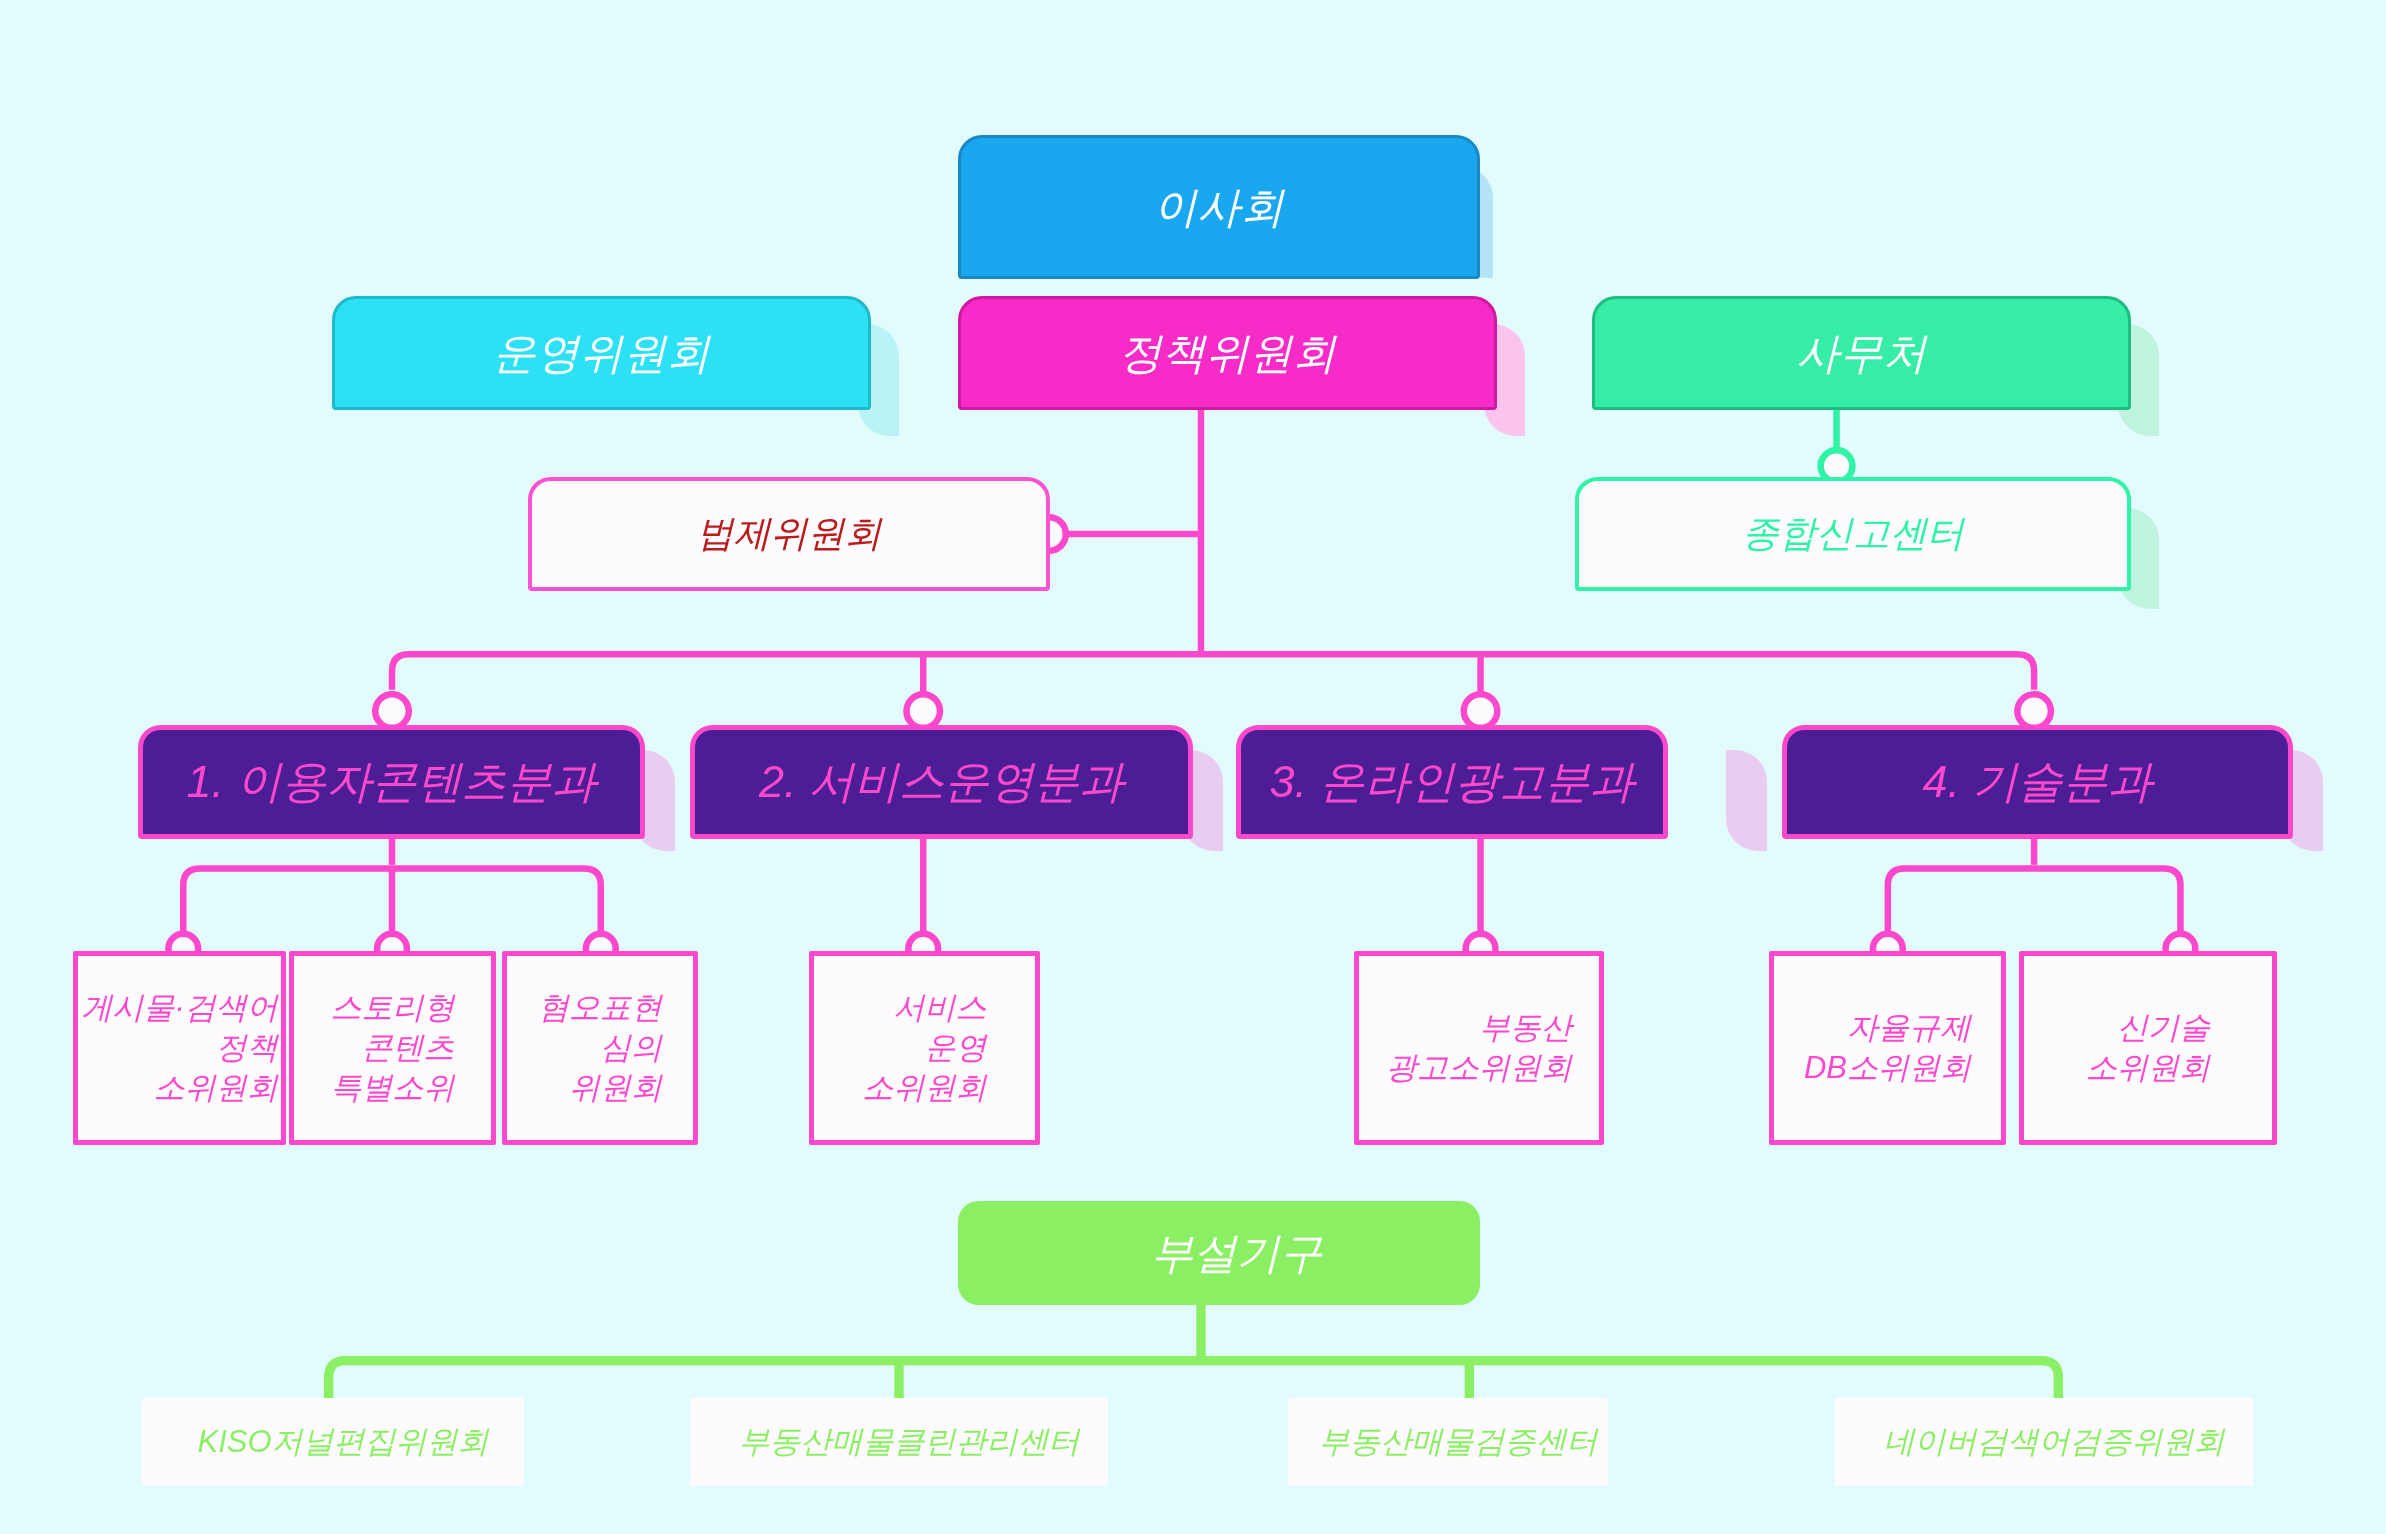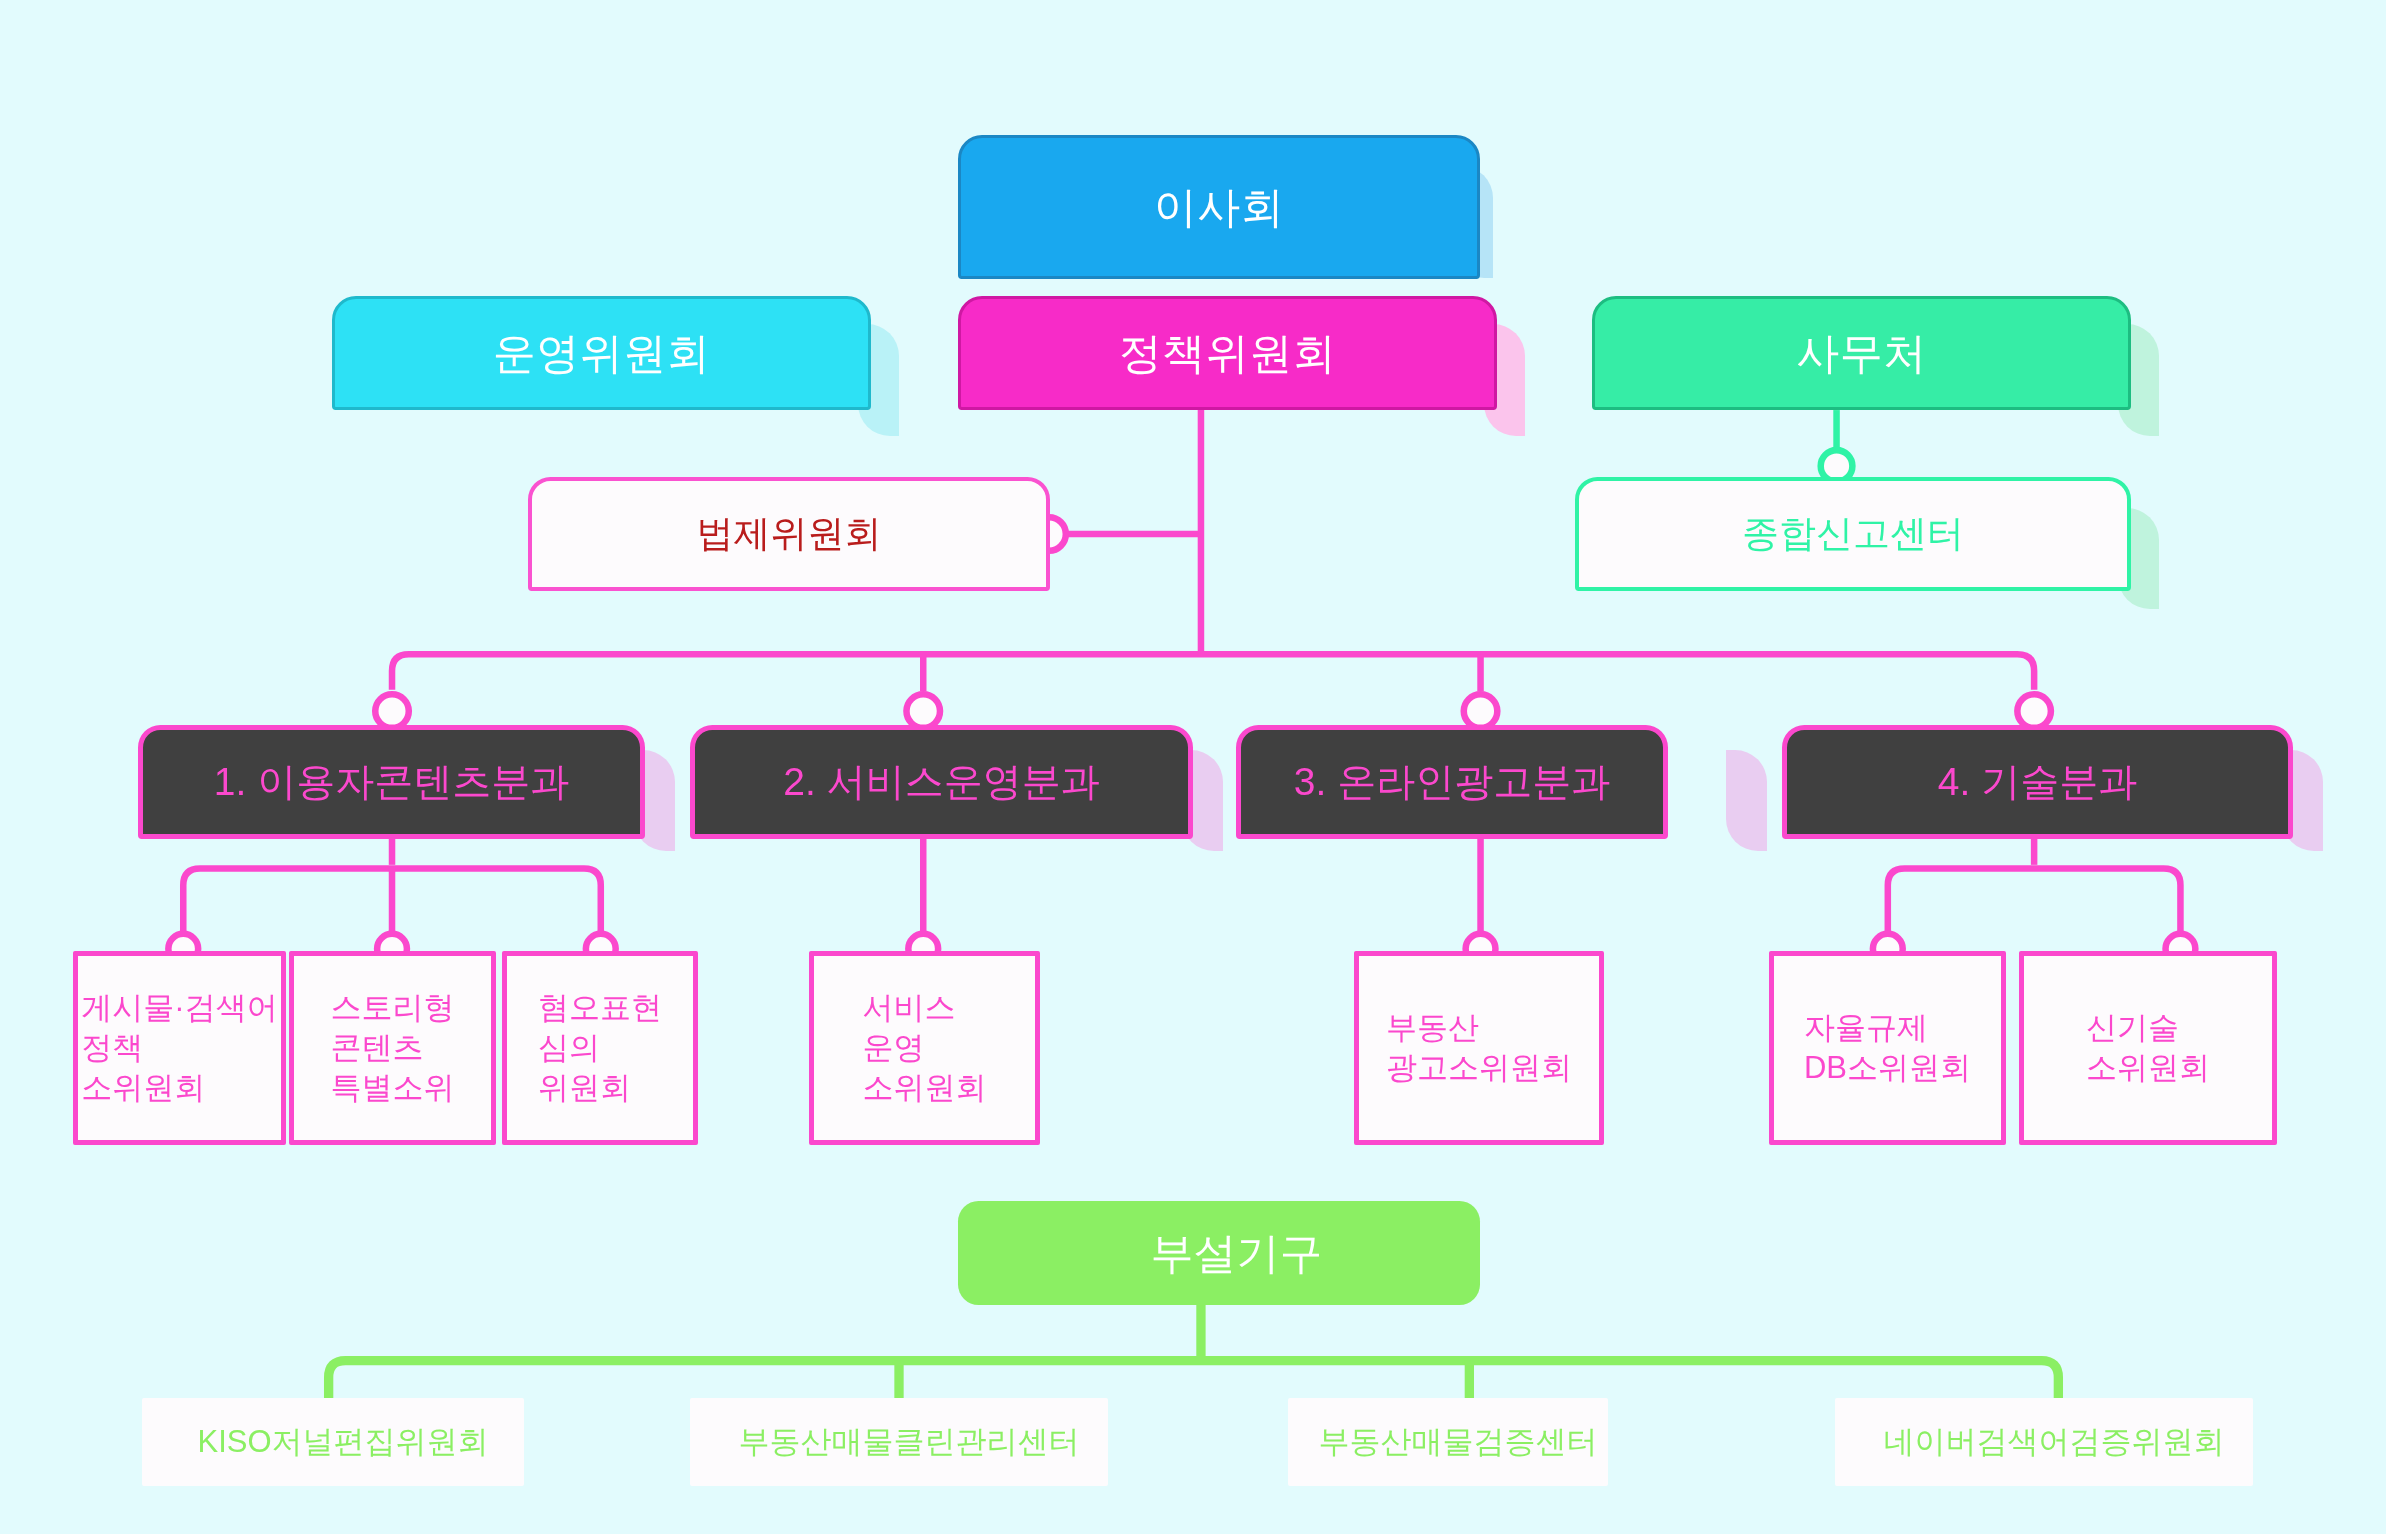--- a/index.html
+++ b/index.html
@@ -12,24 +12,25 @@
   #canvas{position:relative;width:2387px;height:1534px;}
 
   
   #wires{position:absolute;inset:0;width:2387px;height:1534px;z-index:1;}
 
   
   .node{
     position:absolute;
     box-sizing:border-box;
     display:flex;align-items:center;justify-content:center;
-    text-align:left;
+    text-align:right;
     z-index:3;
     line-height:1.22;
     white-space:pre-line;
+    font-style:italic;
   }
   .shadow{
     position:absolute;
     z-index:2;
     pointer-events:none;
   }
 
   
   .solid{
     border-radius:24px 24px 3.7px 3.7px;
@@ -46,25 +47,25 @@
   .outline{
     background:#fdfbfd;
     border-radius:22.4px 22.4px 3.7px 3.7px;
     font-size:37px;
   }
   .o-pink  {border:4.7px solid #fa52d0;color:#b91c1c;}
   .o-green {border:4.7px solid #2ff3a6;color:#2ff3a6;}
 
   
   .division{
-    background:#404040;
+    background:#4c1d95;
     border:5.6px solid #fb48cd;
     border-radius:22.4px 22.4px 3.7px 3.7px;
     color:#fb48cd;
-    font-size:39px;
+    font-size:45px;
   }
 
   
   .sub{
     background:#fdfbfd;
     border:5.6px solid #fb48cd;
     border-radius:1.9px;
     color:#fb48cd;
     font-size:31px;
     line-height:1.3;

